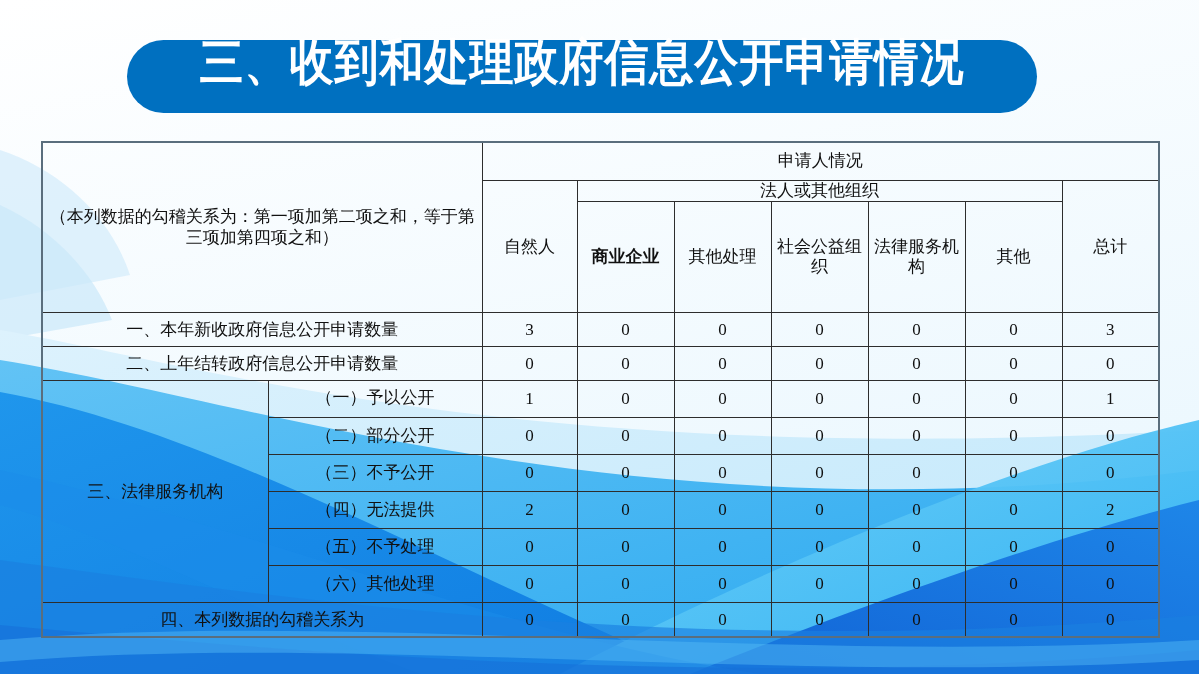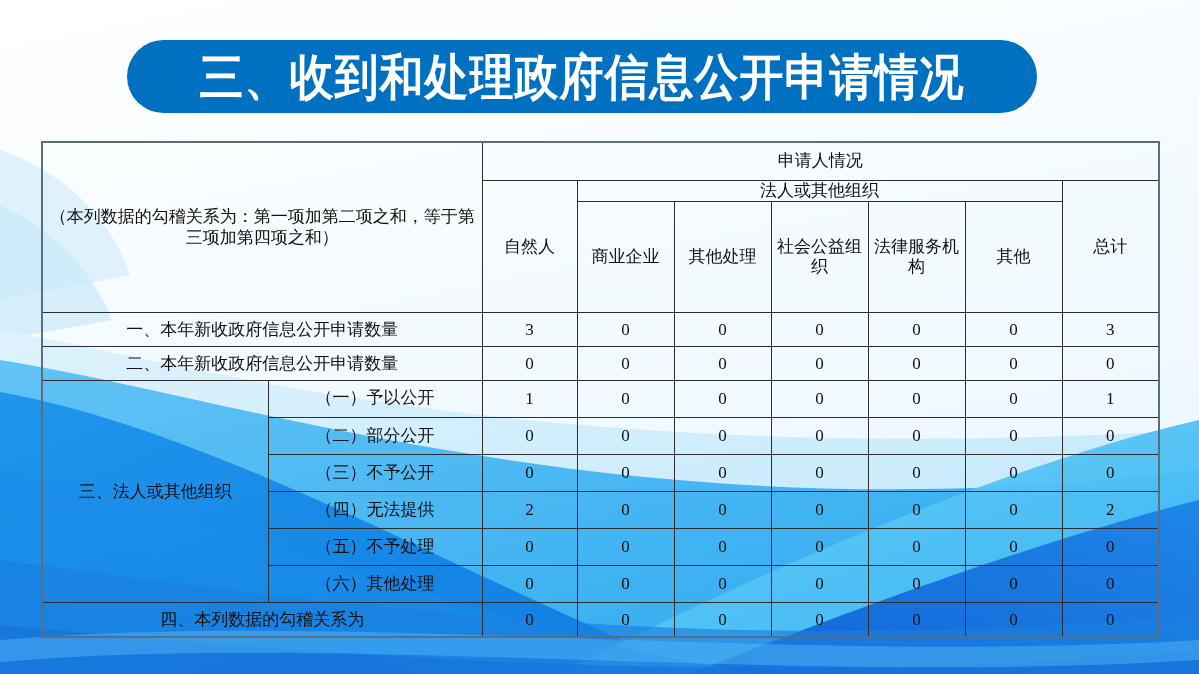--- a/index.html
+++ b/index.html
@@ -25,21 +25,21 @@
   }
   
   #title-banner {
     position: absolute;
     left: 127px;
     top: 40px;
     width: 910px;
     height: 73px;
     border-radius: 37px;
     display: flex;
-    align-items: center;
+    align-items: flex-start;
     justify-content: center;
     z-index: 5;
   }
   #title-text {
     color: #ffffff;
     font-family: "DejaVu Sans", "Liberation Sans", sans-serif;
     font-weight: bold;
     font-size: 44px;
     letter-spacing: 1px;
     line-height: 1;
@@ -169,53 +169,53 @@
       <tr>
         <td class="stub outer-top outer-left" rowspan="3" colspan="2">（本列数据的勾稽关系为：第一项加第二项之和，等于第三项加第四项之和）</td>
         <td class="hdr-span outer-top outer-right" colspan="7" style="height:37px;margin-top:8px;">申请人情况</td>
       </tr>
       <tr>
         <td class="col-hdr" rowspan="2" style="height:37px;margin-left:30px;">自然人</td>
         <td class="hdr-span" colspan="5">法人或其他组织</td>
         <td class="col-hdr outer-right" rowspan="2">总计</td>
       </tr>
       <tr>
-        <td class="col-hdr" style="height:110px;">商业企业</td>
+        <td class="col-hdr" style="height:110px;font-weight:bold;">商业企业</td>
         <td class="col-hdr">其他处理</td>
         <td class="col-hdr">社会公益组织</td>
         <td class="col-hdr">法律服务机构</td>
         <td class="col-hdr">其他</td>
       </tr>
     </thead>
     <tbody>
 
       <tr>
         <td class="rowlabel outer-left" colspan="2" style="height:33px;">一、本年新收政府信息公开申请数量</td>
         <td class="num">3</td>
         <td class="num">0</td>
         <td class="num">0</td>
         <td class="num">0</td>
         <td class="num">0</td>
         <td class="num">0</td>
         <td class="num outer-right">3</td>
       </tr>
 
       <tr>
-        <td class="rowlabel outer-left" colspan="2" style="height:33px;">二、本年新收政府信息公开申请数量</td>
-        <td class="num">0</td>
-        <td class="num">0</td>
-        <td class="num">0</td>
-        <td class="num">0</td>
-        <td class="num">0</td>
-        <td class="num">0</td>
-        <td class="num outer-right">0</td>
-      </tr>
-
-      <tr>
-        <td class="vstub outer-left" rowspan="6">三、法人或其他组织</td>
+        <td class="rowlabel outer-left" colspan="2" style="height:33px;">二、上年结转政府信息公开申请数量</td>
+        <td class="num">0</td>
+        <td class="num">0</td>
+        <td class="num">0</td>
+        <td class="num">0</td>
+        <td class="num">0</td>
+        <td class="num">0</td>
+        <td class="num outer-right">0</td>
+      </tr>
+
+      <tr>
+        <td class="vstub outer-left" rowspan="6">三、法律服务机构</td>
         <td class="rowlabel" style="height:36px;font-family:Liberation Mono, monospace;">（一）予以公开</td>
         <td class="num">1</td>
         <td class="num">0</td>
         <td class="num">0</td>
         <td class="num">0</td>
         <td class="num">0</td>
         <td class="num">0</td>
         <td class="num outer-right">1</td>
       </tr>
       <tr>

